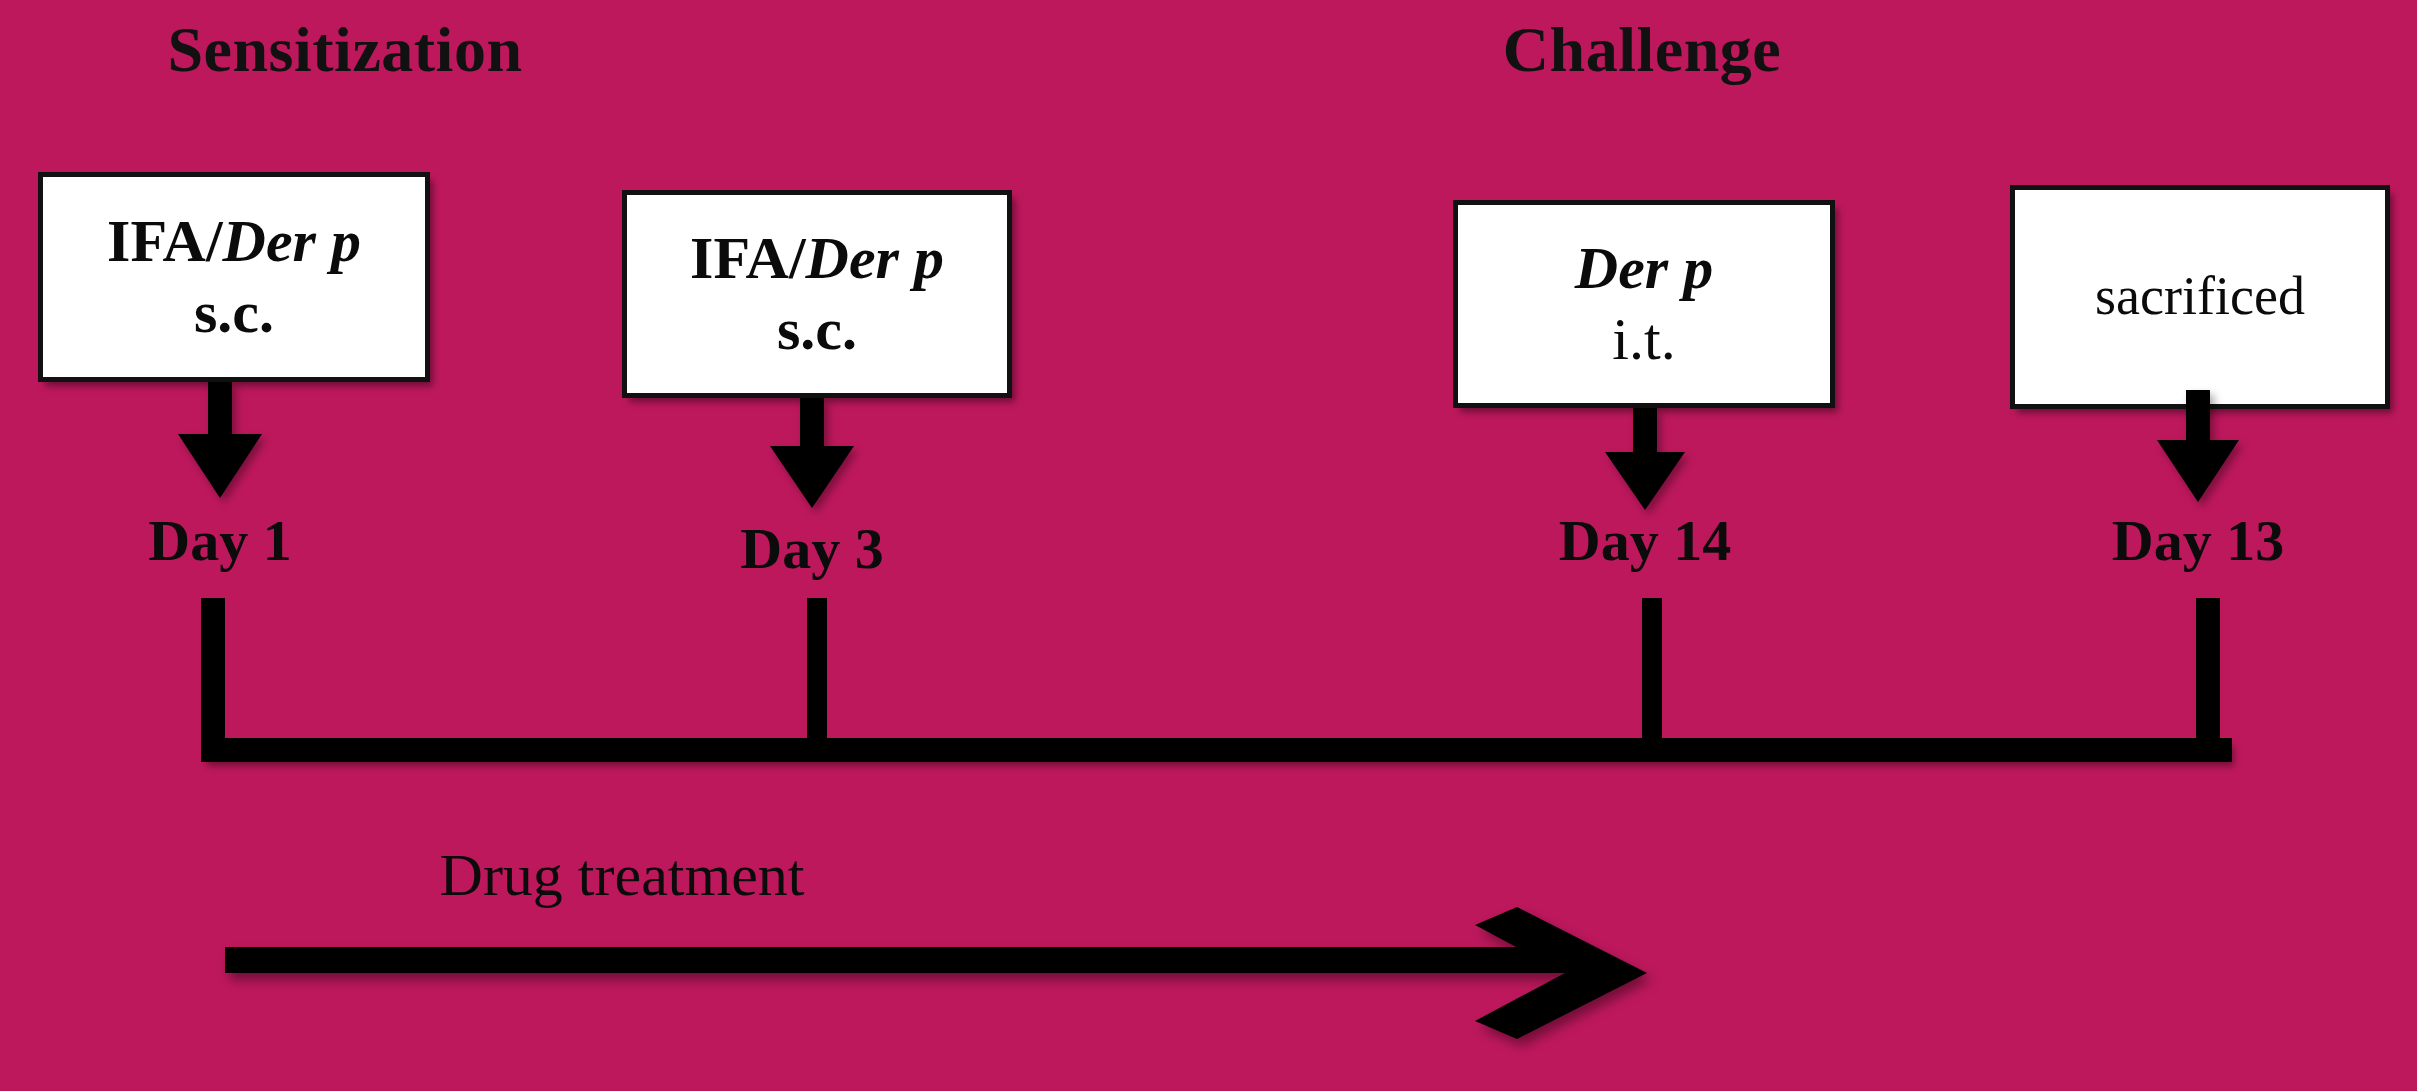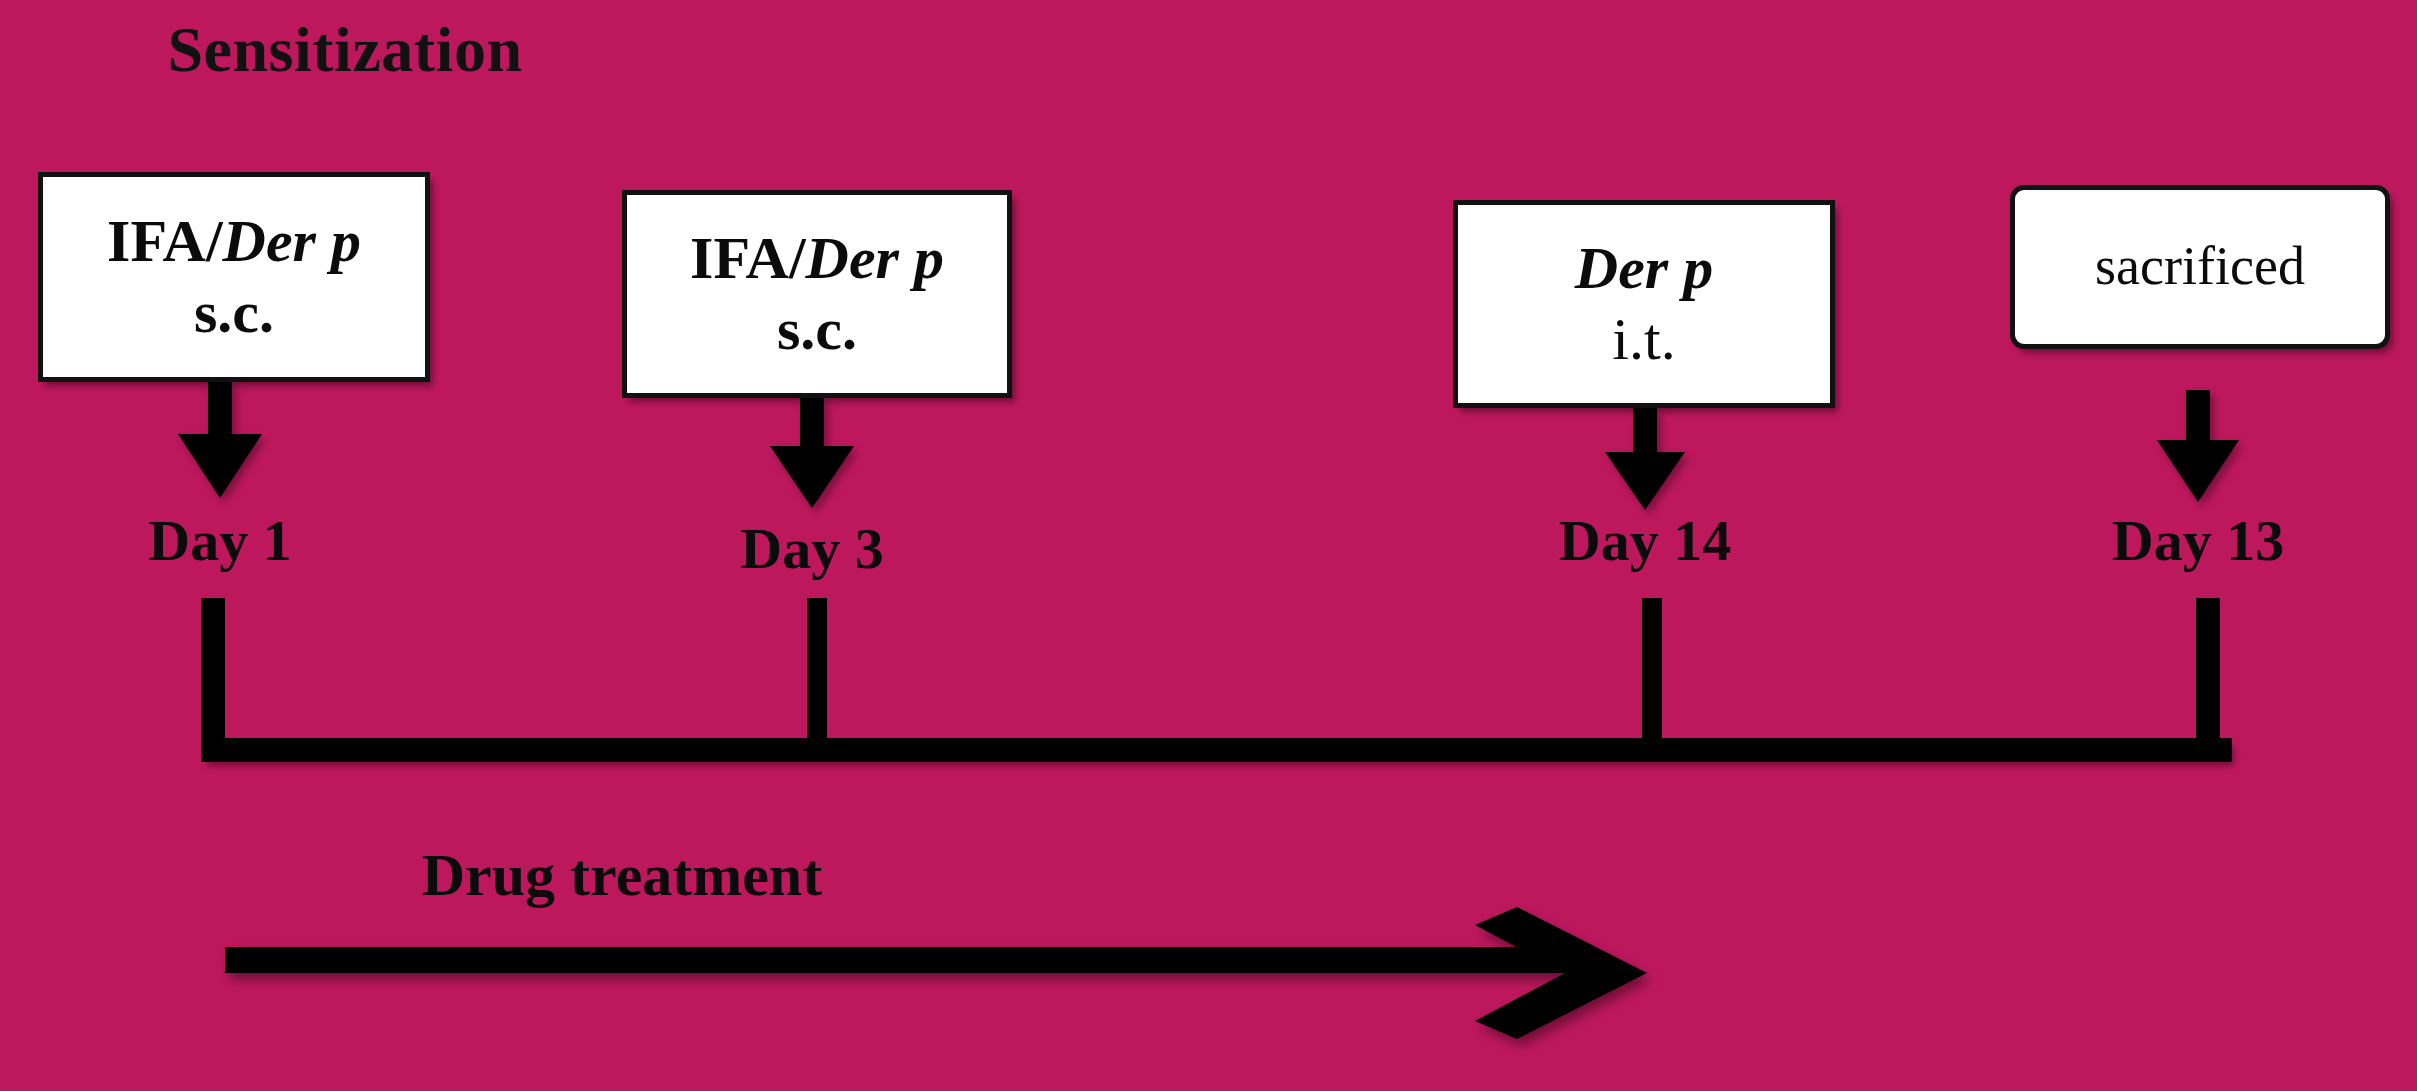--- a/index.html
+++ b/index.html
@@ -100,38 +100,39 @@
   }
   .timeline-tick {
     position: absolute;
     background: #000000;
     transform: translateX(-50%);
   }
 
   
   .drug-label {
     position: absolute;
-    font-weight: bold;
+    font-weight: normal;
     font-size: 60px;
     line-height: 1;
     white-space: nowrap;
     transform: translateX(-50%);
     color: #0b0b0b;
   }
   .drug-arrow {
     position: absolute;
     filter: drop-shadow(5px 7px 6px rgba(0,0,0,0.40));
   }
 </style>
 </head>
 <body>
 
 <div id="stage">
 
   <div class="phase-heading" style="left:345px; top:18px;">Sensitization</div>
+  <div class="phase-heading" style="left:1642px; top:18px;">Challenge</div>
 
   <div class="event-box" style="left:38px; top:172px; width:392px; height:210px;">
     <div class="event-line l1"><span>IFA/</span><span class="ital">Der p</span></div>
     <div class="event-line l2">s.c.</div>
   </div>
   <svg class="down-arrow" style="left:220px; top:382px;" width="96" height="118" viewBox="0 0 96 118">
     <polygon points="36,0 60,0 60,52 90,52 48,116 6,52 36,52" fill="#000000"></polygon>
   </svg>
 
   <div class="event-box" style="left:622px; top:190px; width:390px; height:208px;">
@@ -143,21 +144,21 @@
   </svg>
 
   <div class="event-box box-derp" style="left:1453px; top:200px; width:382px; height:208px;">
     <div class="event-line l1">Der p</div>
     <div class="event-line l2">i.t.</div>
   </div>
   <svg class="down-arrow" style="left:1645px; top:408px;" width="92" height="104" viewBox="0 0 92 104">
     <polygon points="34,0 58,0 58,44 86,44 46,102 6,44 34,44" fill="#000000"></polygon>
   </svg>
 
-  <div class="event-box box-sac" style="left:2010px; top:185px; width:380px; height:164px;border-radius:14px;">
+  <div class="event-box box-sac" style="left:2010px; top:185px; width:380px; height:224px;">
     <div class="event-line l1">sacrificed</div>
   </div>
   <svg class="down-arrow" style="left:2198px; top:390px;" width="94" height="114" viewBox="0 0 94 114">
     <polygon points="35,0 59,0 59,50 88,50 47,112 6,50 35,50" fill="#000000"></polygon>
   </svg>
 
   <div class="day-label" style="left:220px;  top:512px;">Day 1</div>
   <div class="day-label" style="left:812px;  top:520px;">Day 3</div>
   <div class="day-label" style="left:1645px; top:512px;">Day 14</div>
   <div class="day-label" style="left:2198px; top:512px;">Day 13</div>

